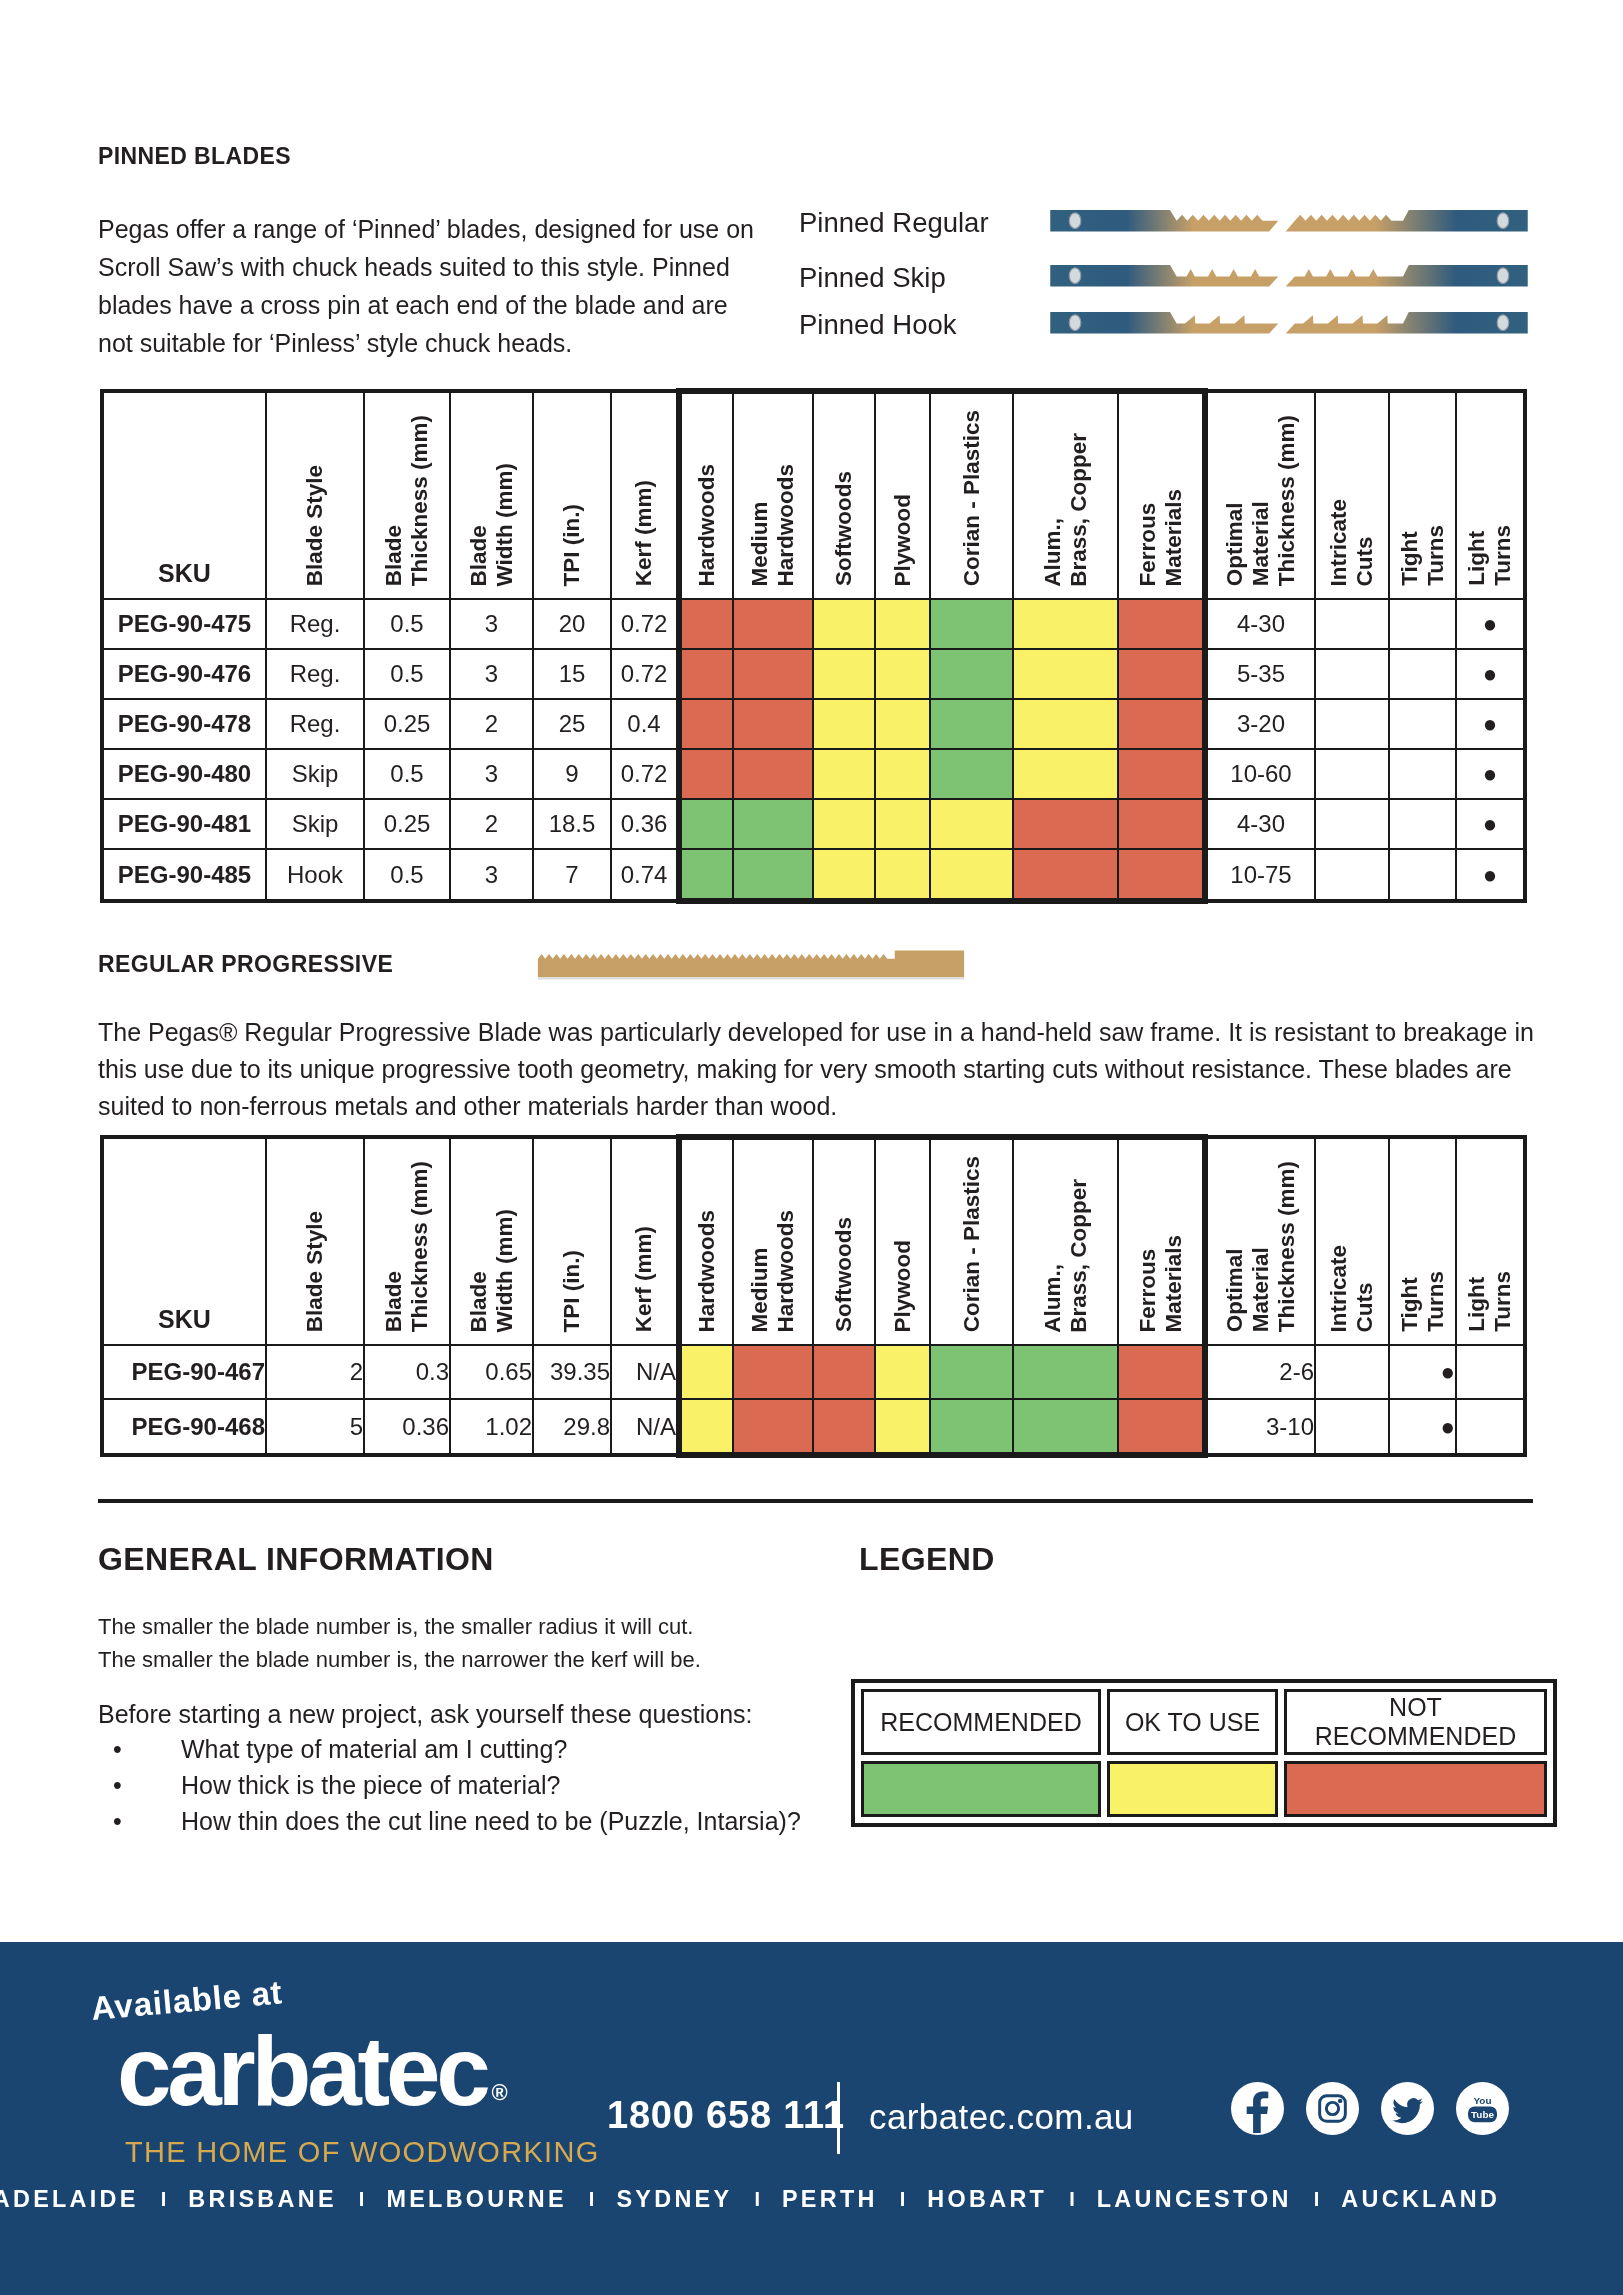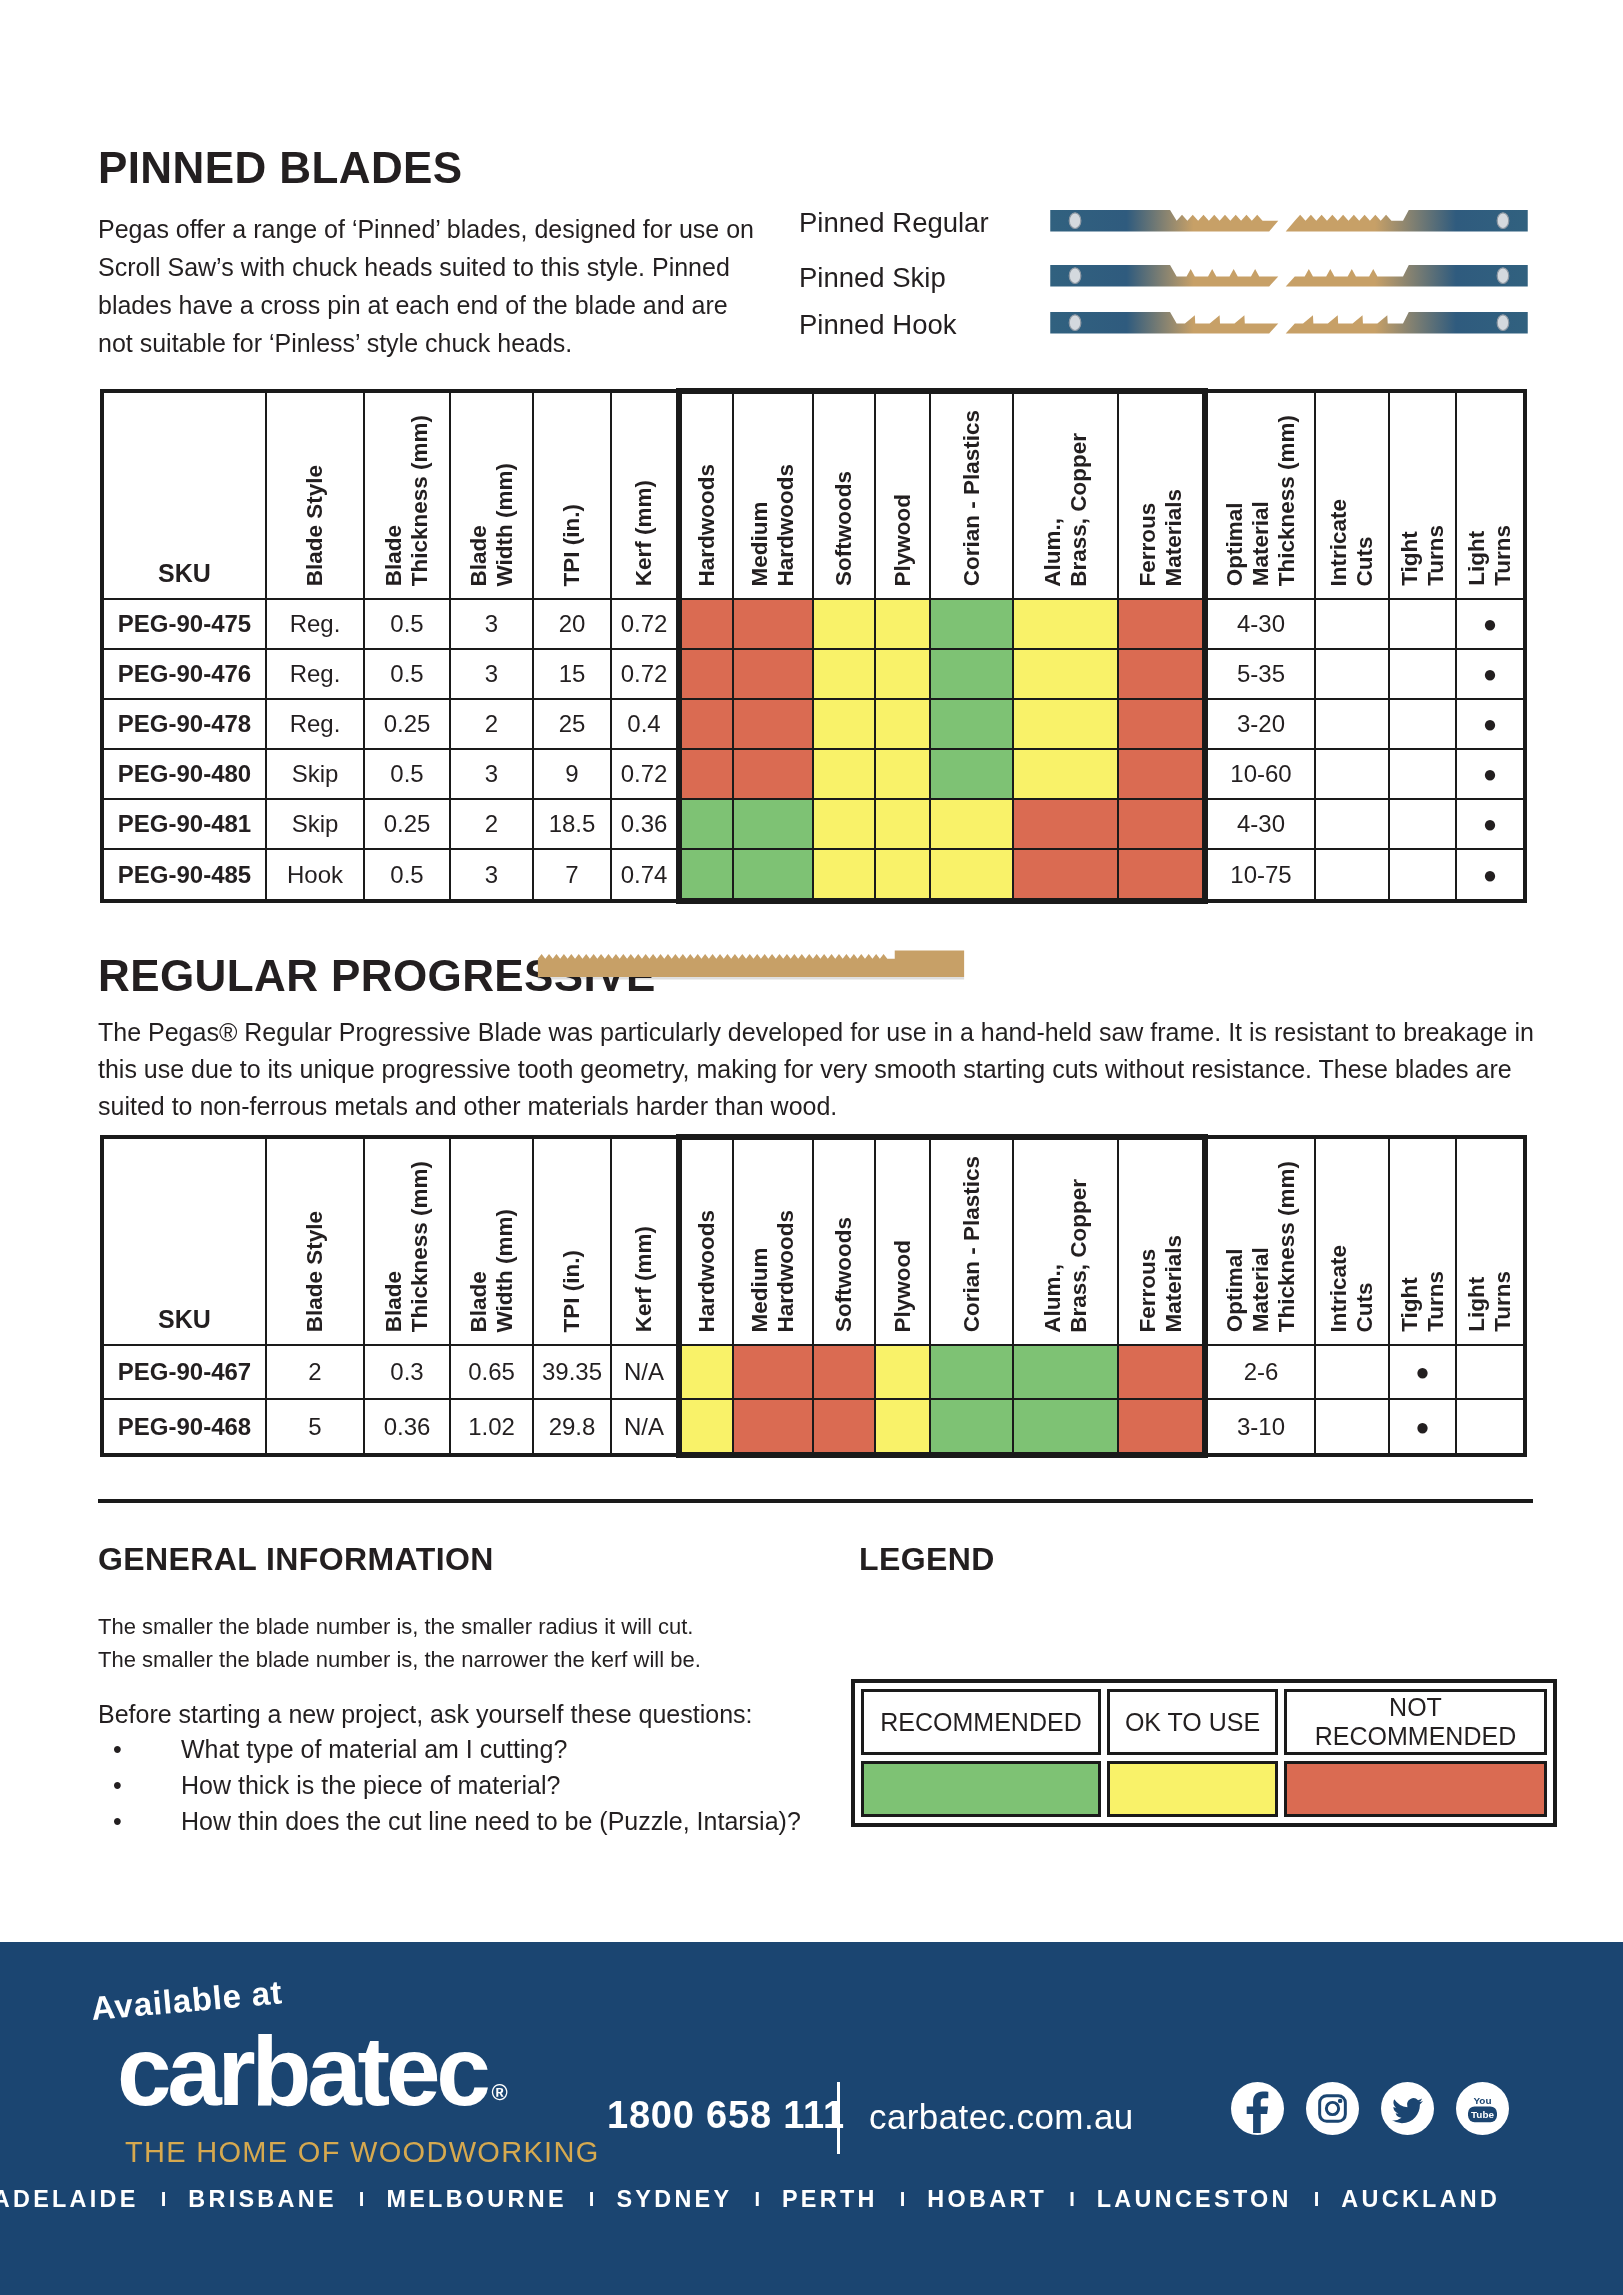--- a/index.html
+++ b/index.html
@@ -3,21 +3,21 @@
 <meta charset="utf-8">
 <style>
   html,body { margin:0; padding:0; background:#e8e8e8; }
   .page {
     position:relative; width:1623px; height:2295px; margin:0 auto;
     background:#ffffff; font-family:"Liberation Sans", sans-serif; color:#231f20;
     overflow:hidden;
   }
   .abs { position:absolute; }
 
-  h1.sec { margin:0; font-size:44px; font-weight:bold; letter-spacing:0.4px; }
+  h1.sec { margin:0; font-size:23px; font-weight:bold; letter-spacing:0.4px; }
   .para { font-size:25px; line-height:38px; white-space:normal; }
   .pre  { white-space:pre-line; }
 
   
   .blade-label { font-size:27.5px; color:#231f20; }
 
   
   table.spec { border-collapse:collapse; table-layout:fixed; background:#fff; }
   .spec th, .spec td {
     border:2.5px solid #1a1a1a; padding:0; text-align:center; vertical-align:middle;
@@ -26,21 +26,21 @@
   .spec { border:4.2px solid #1a1a1a; }
   .spec thead th { height:204px; vertical-align:bottom; background:#fff; }
   .vh {
     writing-mode:vertical-rl; transform:rotate(180deg);
     white-space:pre-line; text-align:left;
     font-size:22.5px; line-height:26px; font-weight:bold;
     margin:0 auto 11.7px auto;
   }
   .skuh { font-size:25px; font-weight:bold; margin:0 auto 10px auto; }
   .spec tbody td { font-size:24px; height:48px; }
-  .spec.t2 tbody td { height:52px; }
+  .spec.t2 tbody td { height:52px;text-align:right; }
   td.sku { font-weight:bold; }
   td.dotcell { font-size:25px; }
   .g-left  { border-left-width:6.7px !important; }
   .g-right { border-right-width:6.7px !important; }
   .g-top   { border-top-width:6.7px !important; }
   .g-bottom{ border-bottom-width:6.7px !important; }
 
   
   .rule { position:absolute; left:98px; width:1435px; height:4.2px; background:#1a1a1a; }
 

